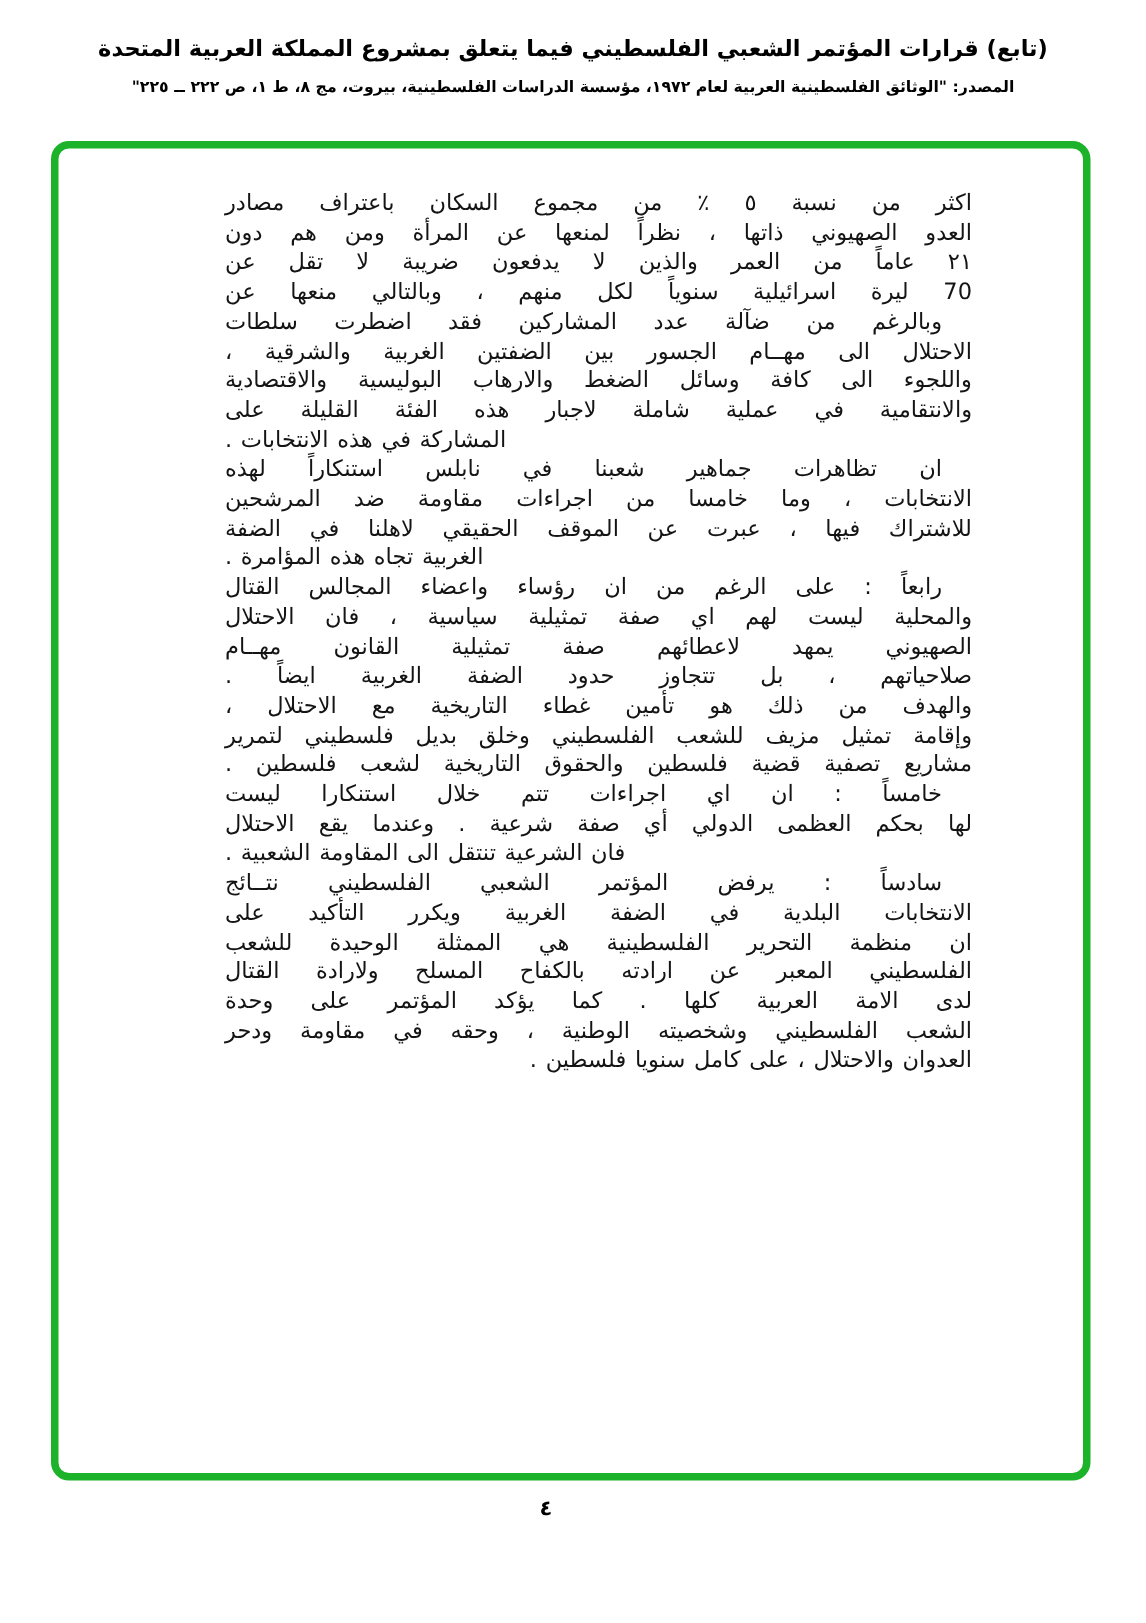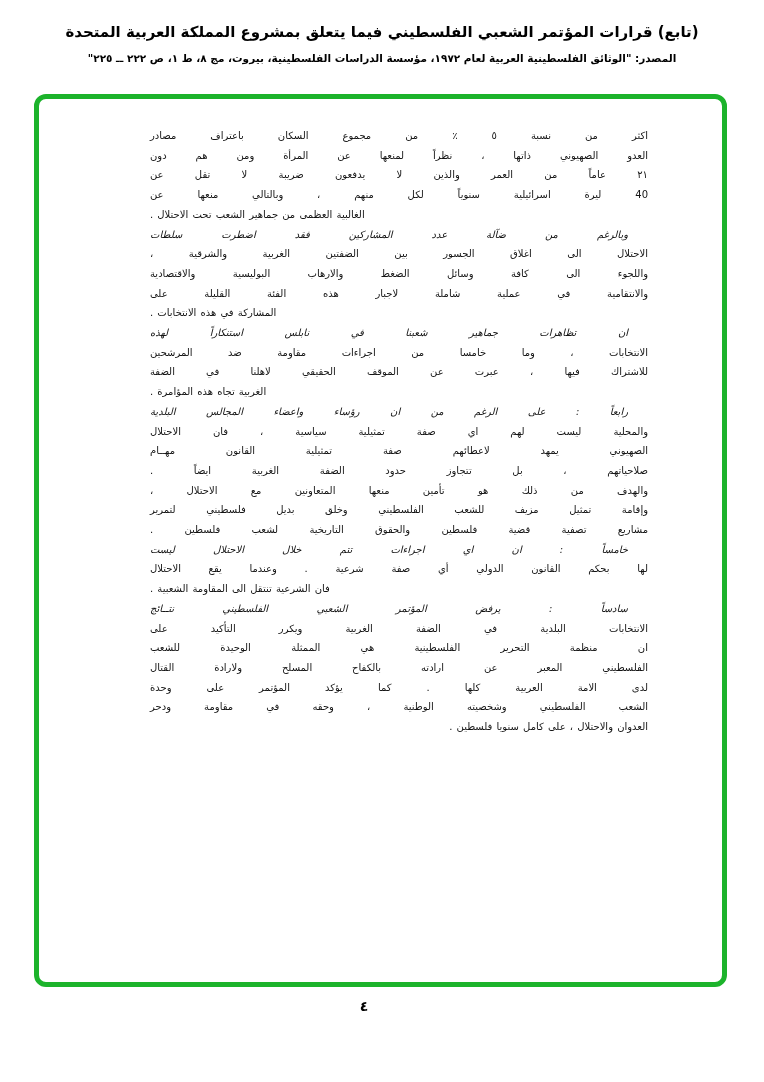--- a/index.html
+++ b/index.html
@@ -24,66 +24,65 @@
   .frame {
     position: absolute; left: 34px; top: 94px;
     width: 693px; height: 893px;
     border: 5px solid #1cb32b;
     border-radius: 12px;
     box-sizing: border-box;
   }
   .body-lines {
     position: absolute; left: 150px; top: 126px; width: 498px;
     direction: rtl;
-    font-size: 10px; line-height: 19.7px;
+    font-size: 15px; line-height: 19.7px;
     color: #141414;
   }
   .line { text-align: justify; text-align-last: justify; word-spacing: 1px; }
   .line.l { text-align-last: left; }
   .line.r { text-align-last: right; }
-  .line.indent { padding-right: 20px; font-style: italic; }
+  .line.indent { padding-right: 20px; }
   .page-number {
     position: absolute; top: 998px; left: 0; width: 728px;
     text-align: center;
     font-size: 14px; font-weight: bold; color: #000;
   }
 </style>
 </head>
 <body>
 
 <div class="header-title">(تابع) قرارات المؤتمر الشعبي الفلسطيني فيما يتعلق بمشروع المملكة العربية المتحدة</div>
 
 <div class="header-source">المصدر: "الوثائق الفلسطينية العربية لعام ١٩٧٢، مؤسسة الدراسات الفلسطينية، بيروت، مج ٨، ط ١، ص ٢٢٢ ــ ٢٢٥"</div>
 
 <div class="frame" style="border-color: rgb(28, 179, 43);"></div>
 
 <div class="body-lines" dir="rtl">
     <div class="line j">اكثر من نسبة ٥ ٪ من مجموع السكان باعتراف مصادر</div>
     <div class="line j">العدو الصهيوني ذاتها ، نظراً لمنعها عن المرأة ومن هم دون</div>
     <div class="line j">٢١ عاماً من العمر والذين لا يدفعون ضريبة لا تقل عن</div>
-    <div class="line j">40 ليرة اسرائيلية سنوياً لكل منهم ، وبالتالي منعها عن</div>
-    <div class="line l">الغالبية العظمى من جماهير الشعب تحت الاحتلال .</div>
+    <div class="line j">70 ليرة اسرائيلية سنوياً لكل منهم ، وبالتالي منعها عن</div>
     <div class="line j indent">وبالرغم من ضآلة عدد المشاركين فقد اضطرت سلطات</div>
-    <div class="line j">الاحتلال الى اغلاق الجسور بين الضفتين الغربية والشرقية ،</div>
+    <div class="line j">الاحتلال الى مهــام الجسور بين الضفتين الغربية والشرقية ،</div>
     <div class="line j">واللجوء الى كافة وسائل الضغط والارهاب البوليسية والاقتصادية</div>
     <div class="line j">والانتقامية في عملية شاملة لاجبار هذه الفئة القليلة على</div>
     <div class="line l">المشاركة في هذه الانتخابات .</div>
     <div class="line j indent">ان تظاهرات جماهير شعبنا في نابلس استنكاراً لهذه</div>
     <div class="line j">الانتخابات ، وما خامسا من اجراءات مقاومة ضد المرشحين</div>
     <div class="line j">للاشتراك فيها ، عبرت عن الموقف الحقيقي لاهلنا في الضفة</div>
     <div class="line l">الغربية تجاه هذه المؤامرة .</div>
-    <div class="line j indent">رابعاً : على الرغم من ان رؤساء واعضاء المجالس البلدية</div>
+    <div class="line j indent">رابعاً : على الرغم من ان رؤساء واعضاء المجالس القتال</div>
     <div class="line j">والمحلية ليست لهم اي صفة تمثيلية سياسية ، فان الاحتلال</div>
     <div class="line j">الصهيوني يمهد لاعطائهم صفة تمثيلية القانون مهــام</div>
     <div class="line j">صلاحياتهم ، بل تتجاوز حدود الضفة الغربية ايضاً .</div>
-    <div class="line j">والهدف من ذلك هو تأمين منعها المتعاونين مع الاحتلال ،</div>
+    <div class="line j">والهدف من ذلك هو تأمين غطاء التاريخية مع الاحتلال ،</div>
     <div class="line j">وإقامة تمثيل مزيف للشعب الفلسطيني وخلق بديل فلسطيني لتمرير</div>
     <div class="line j">مشاريع تصفية قضية فلسطين والحقوق التاريخية لشعب فلسطين .</div>
-    <div class="line j indent">خامساً : ان اي اجراءات تتم خلال الاحتلال ليست</div>
-    <div class="line j">لها بحكم القانون الدولي أي صفة شرعية . وعندما يقع الاحتلال</div>
+    <div class="line j indent">خامساً : ان اي اجراءات تتم خلال استنكارا ليست</div>
+    <div class="line j">لها بحكم العظمى الدولي أي صفة شرعية . وعندما يقع الاحتلال</div>
     <div class="line l">فان الشرعية تنتقل الى المقاومة الشعبية .</div>
     <div class="line j indent">سادساً : يرفض المؤتمر الشعبي الفلسطيني نتــائج</div>
     <div class="line j">الانتخابات البلدية في الضفة الغربية ويكرر التأكيد على</div>
     <div class="line j">ان منظمة التحرير الفلسطينية هي الممثلة الوحيدة للشعب</div>
     <div class="line j">الفلسطيني المعبر عن ارادته بالكفاح المسلح ولارادة القتال</div>
     <div class="line j">لدى الامة العربية كلها . كما يؤكد المؤتمر على وحدة</div>
     <div class="line j">الشعب الفلسطيني وشخصيته الوطنية ، وحقه في مقاومة ودحر</div>
     <div class="line r">العدوان والاحتلال ، على كامل سنويا فلسطين .</div>
   </div>
 

